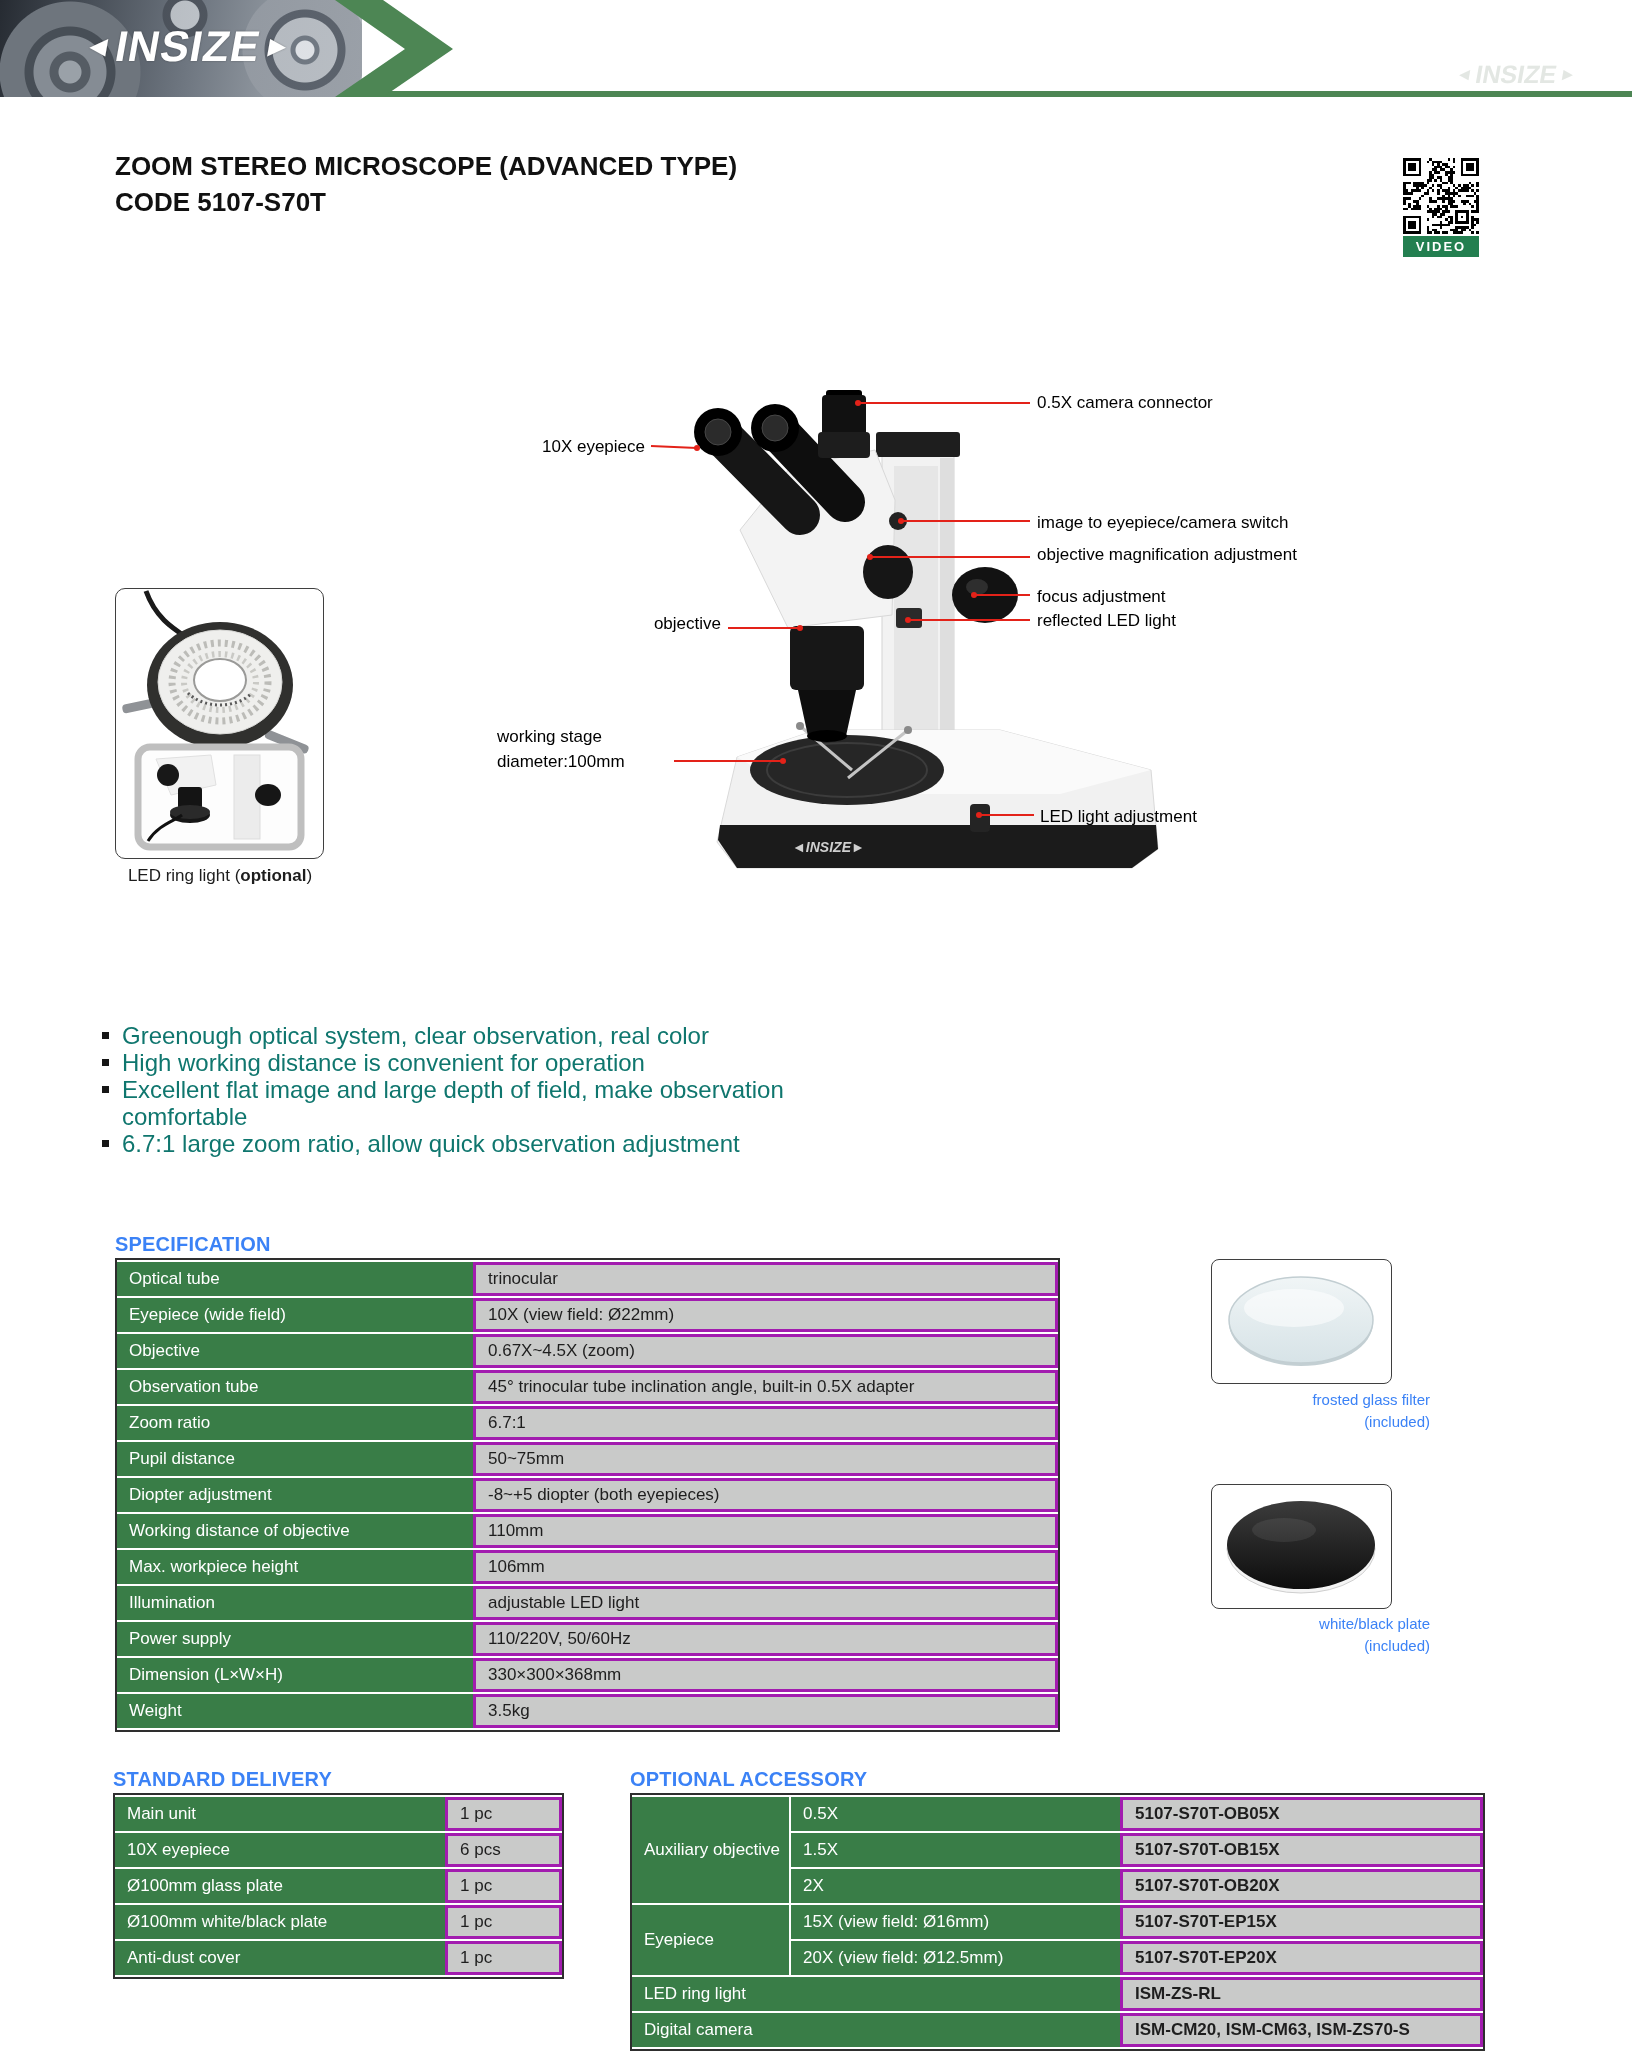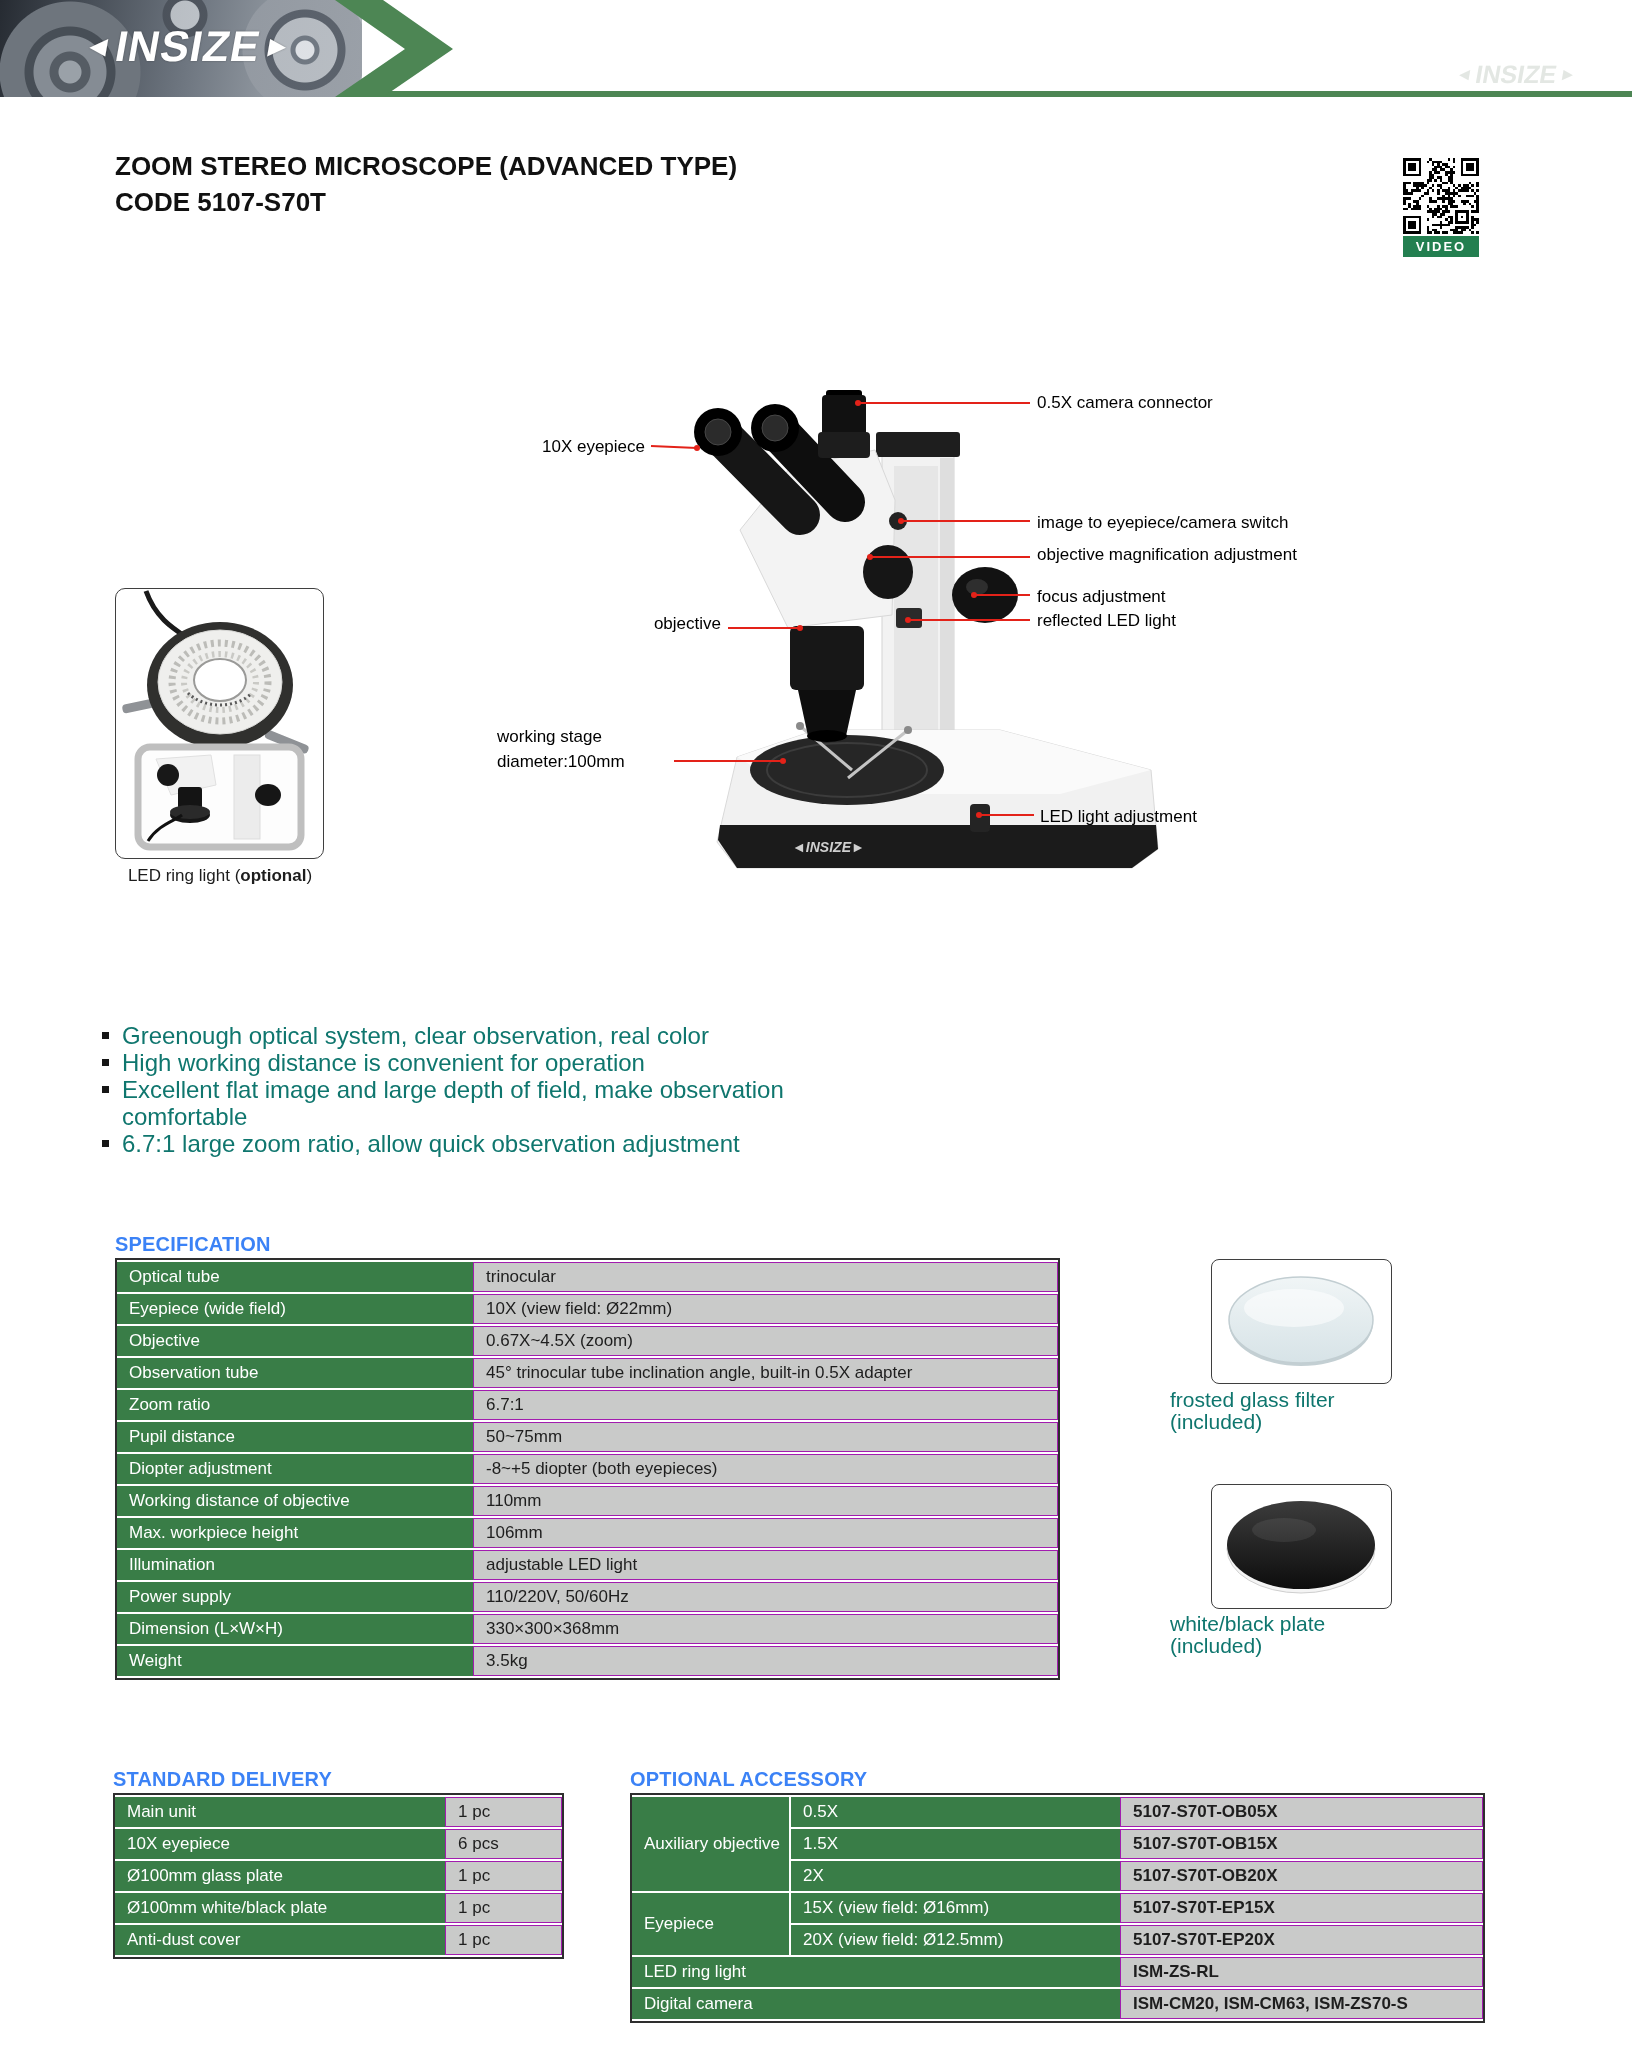--- a/index.html
+++ b/index.html
@@ -44,35 +44,35 @@
   .features{position:absolute;left:100px;top:1022px;width:780px}
   .feat{position:relative;padding-left:22px;font-size:24px;line-height:27px;color:#0f766e}
   .feat::before{content:"";position:absolute;left:2px;top:10px;width:7px;height:7px;background:#161616}
 
   
   .sec-h{position:absolute;font-size:20px;font-weight:bold;color:#3b82f6;letter-spacing:.2px}
   .tbl-wrap{position:absolute;border:2px solid #2e2e2e;background:#fff}
   table.grid{border-collapse:separate;border-spacing:0 2px;width:100%}
   table.grid td{height:28px;font-size:17px;vertical-align:middle;padding:0 6px 0 12px}
   td.g{background:#397d47;color:#fff;font-weight:normal}
-  td.v{background:#c9cac9;color:#1e1e1e;border:1px solid #a21caf}
+  td.v{background:#c9cac9;color:#1e1e1e;border:3px solid #a21caf}
   td.v.bold{font-weight:bold}
   td.g.sep{border-left:2px solid #fff}
   #spec-wrap{left:115px;top:1258px;width:941px}
   #spec-wrap td.g{width:338px}
   #del-wrap{left:113px;top:1793px;width:447px}
   #del-wrap td.g{width:312px}
   #opt-wrap{left:630px;top:1793px;width:851px}
   #opt-wrap td.c1{width:139px}
   #opt-wrap td.c2{width:311px}
 
   
   .plate-box{position:absolute;width:179px;height:123px;border:1px solid #3f3f3f;border-radius:8px;background:#fff}
   .plate-box svg{width:100%;height:100%}
-  .plate-cap{position:absolute;width:260px;text-align:left;font-size:21px;line-height:22px;color:#0f766e}
+  .plate-cap{position:absolute;width:260px;text-align:right;font-size:15px;line-height:22px;color:#3b82f6}
 </style>
 </head>
 <body>
 
 <div class="page">
 
   <div class="hdr">
     <div class="hdr-rule"></div>
     <div class="hdr-photo"></div>
     <svg class="hdr-chevron" viewBox="0 0 480 97" preserveAspectRatio="none">

